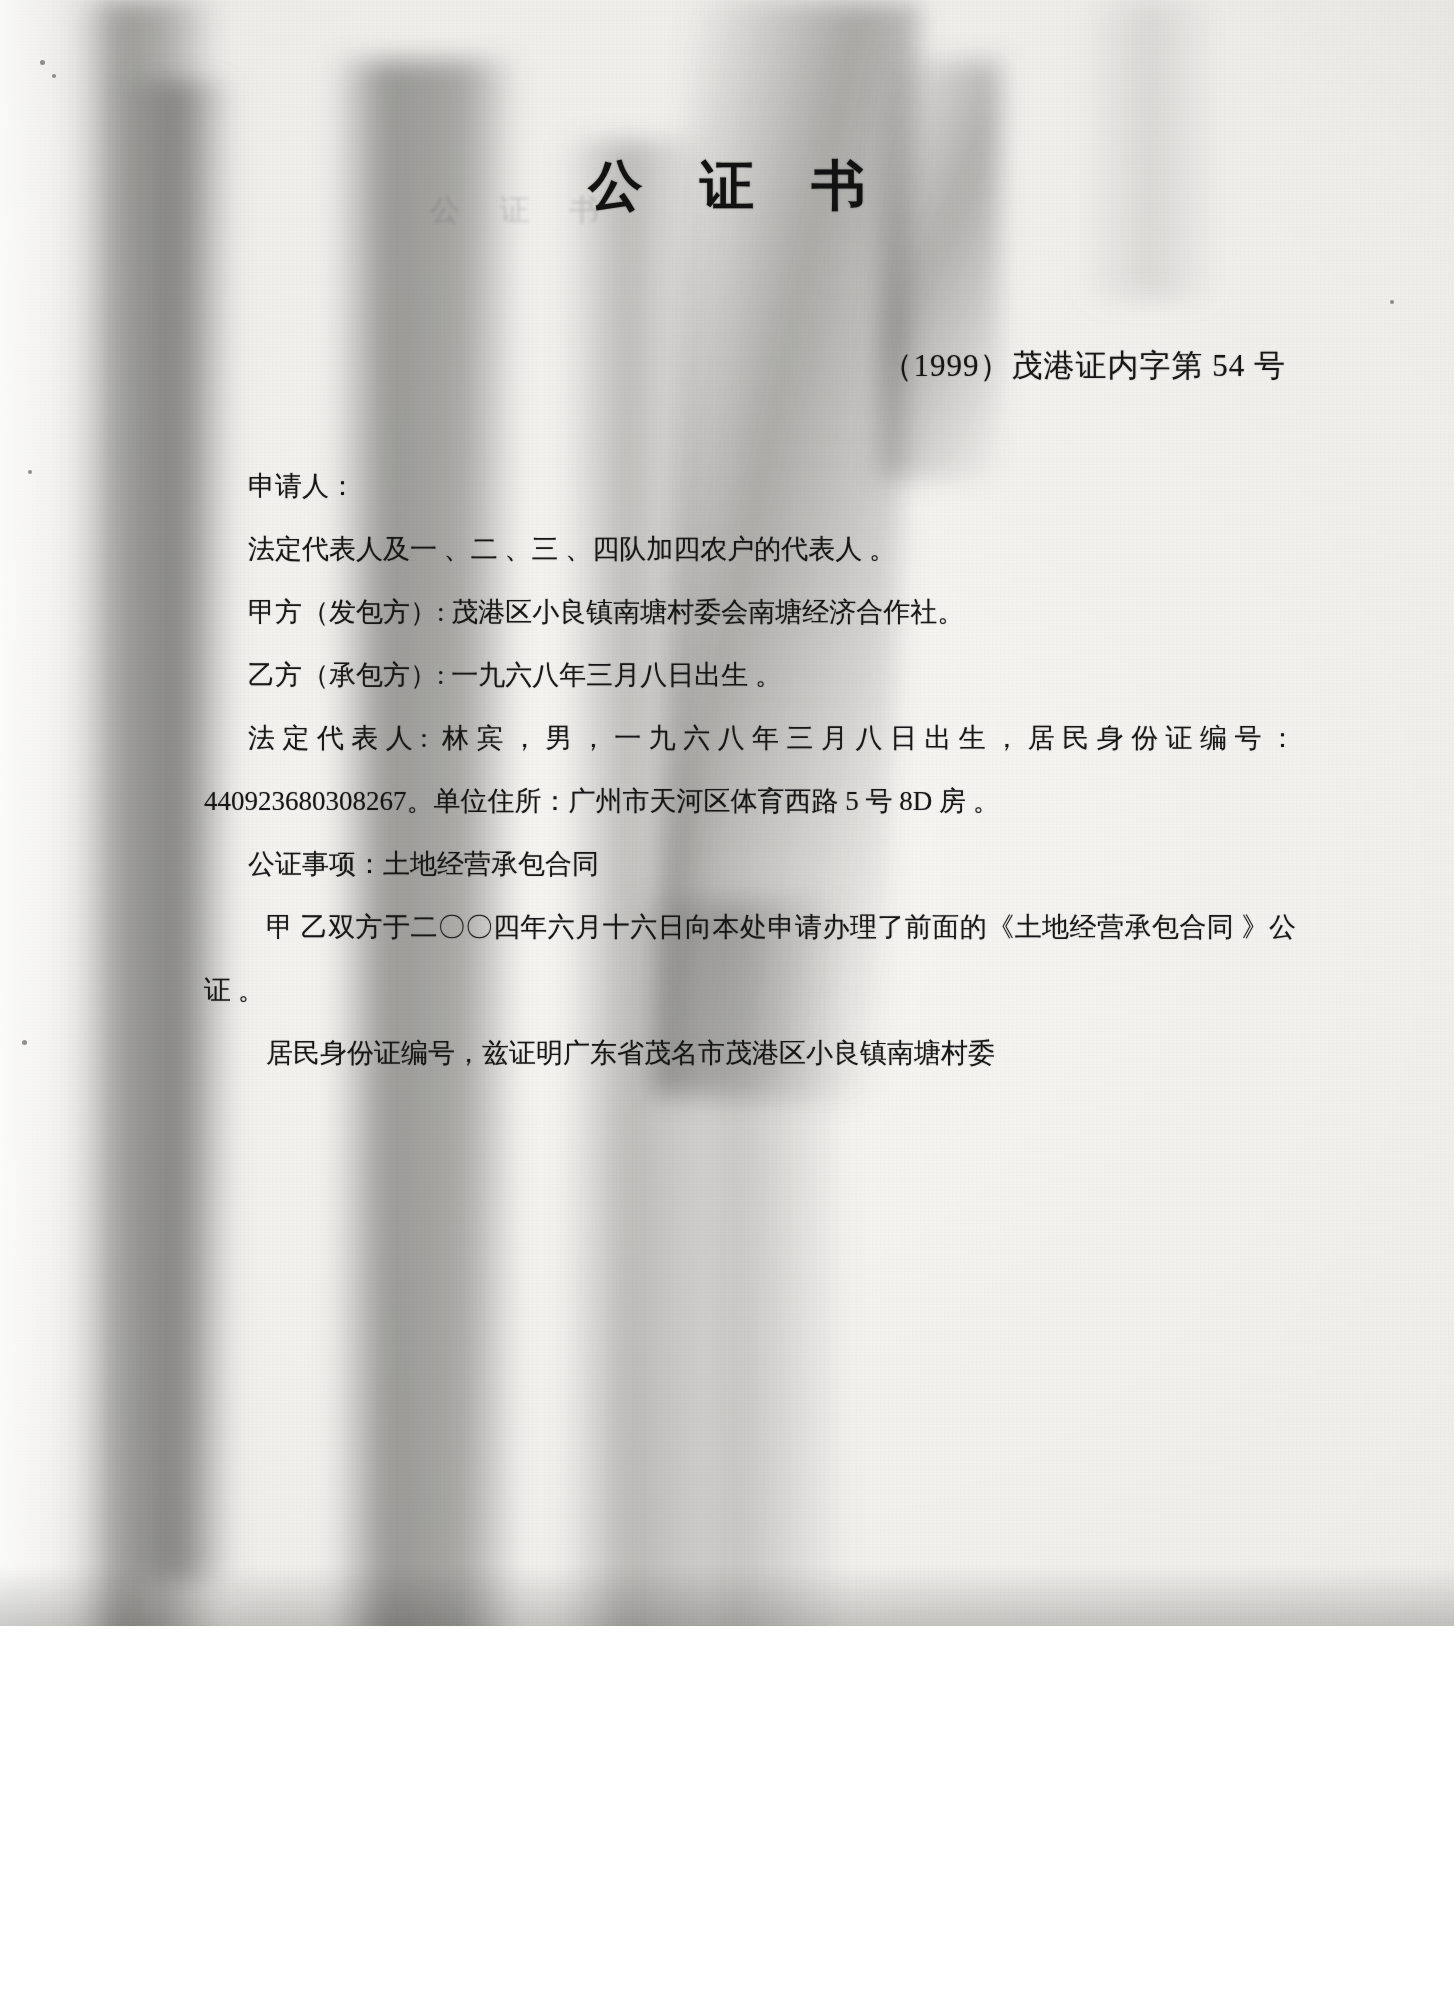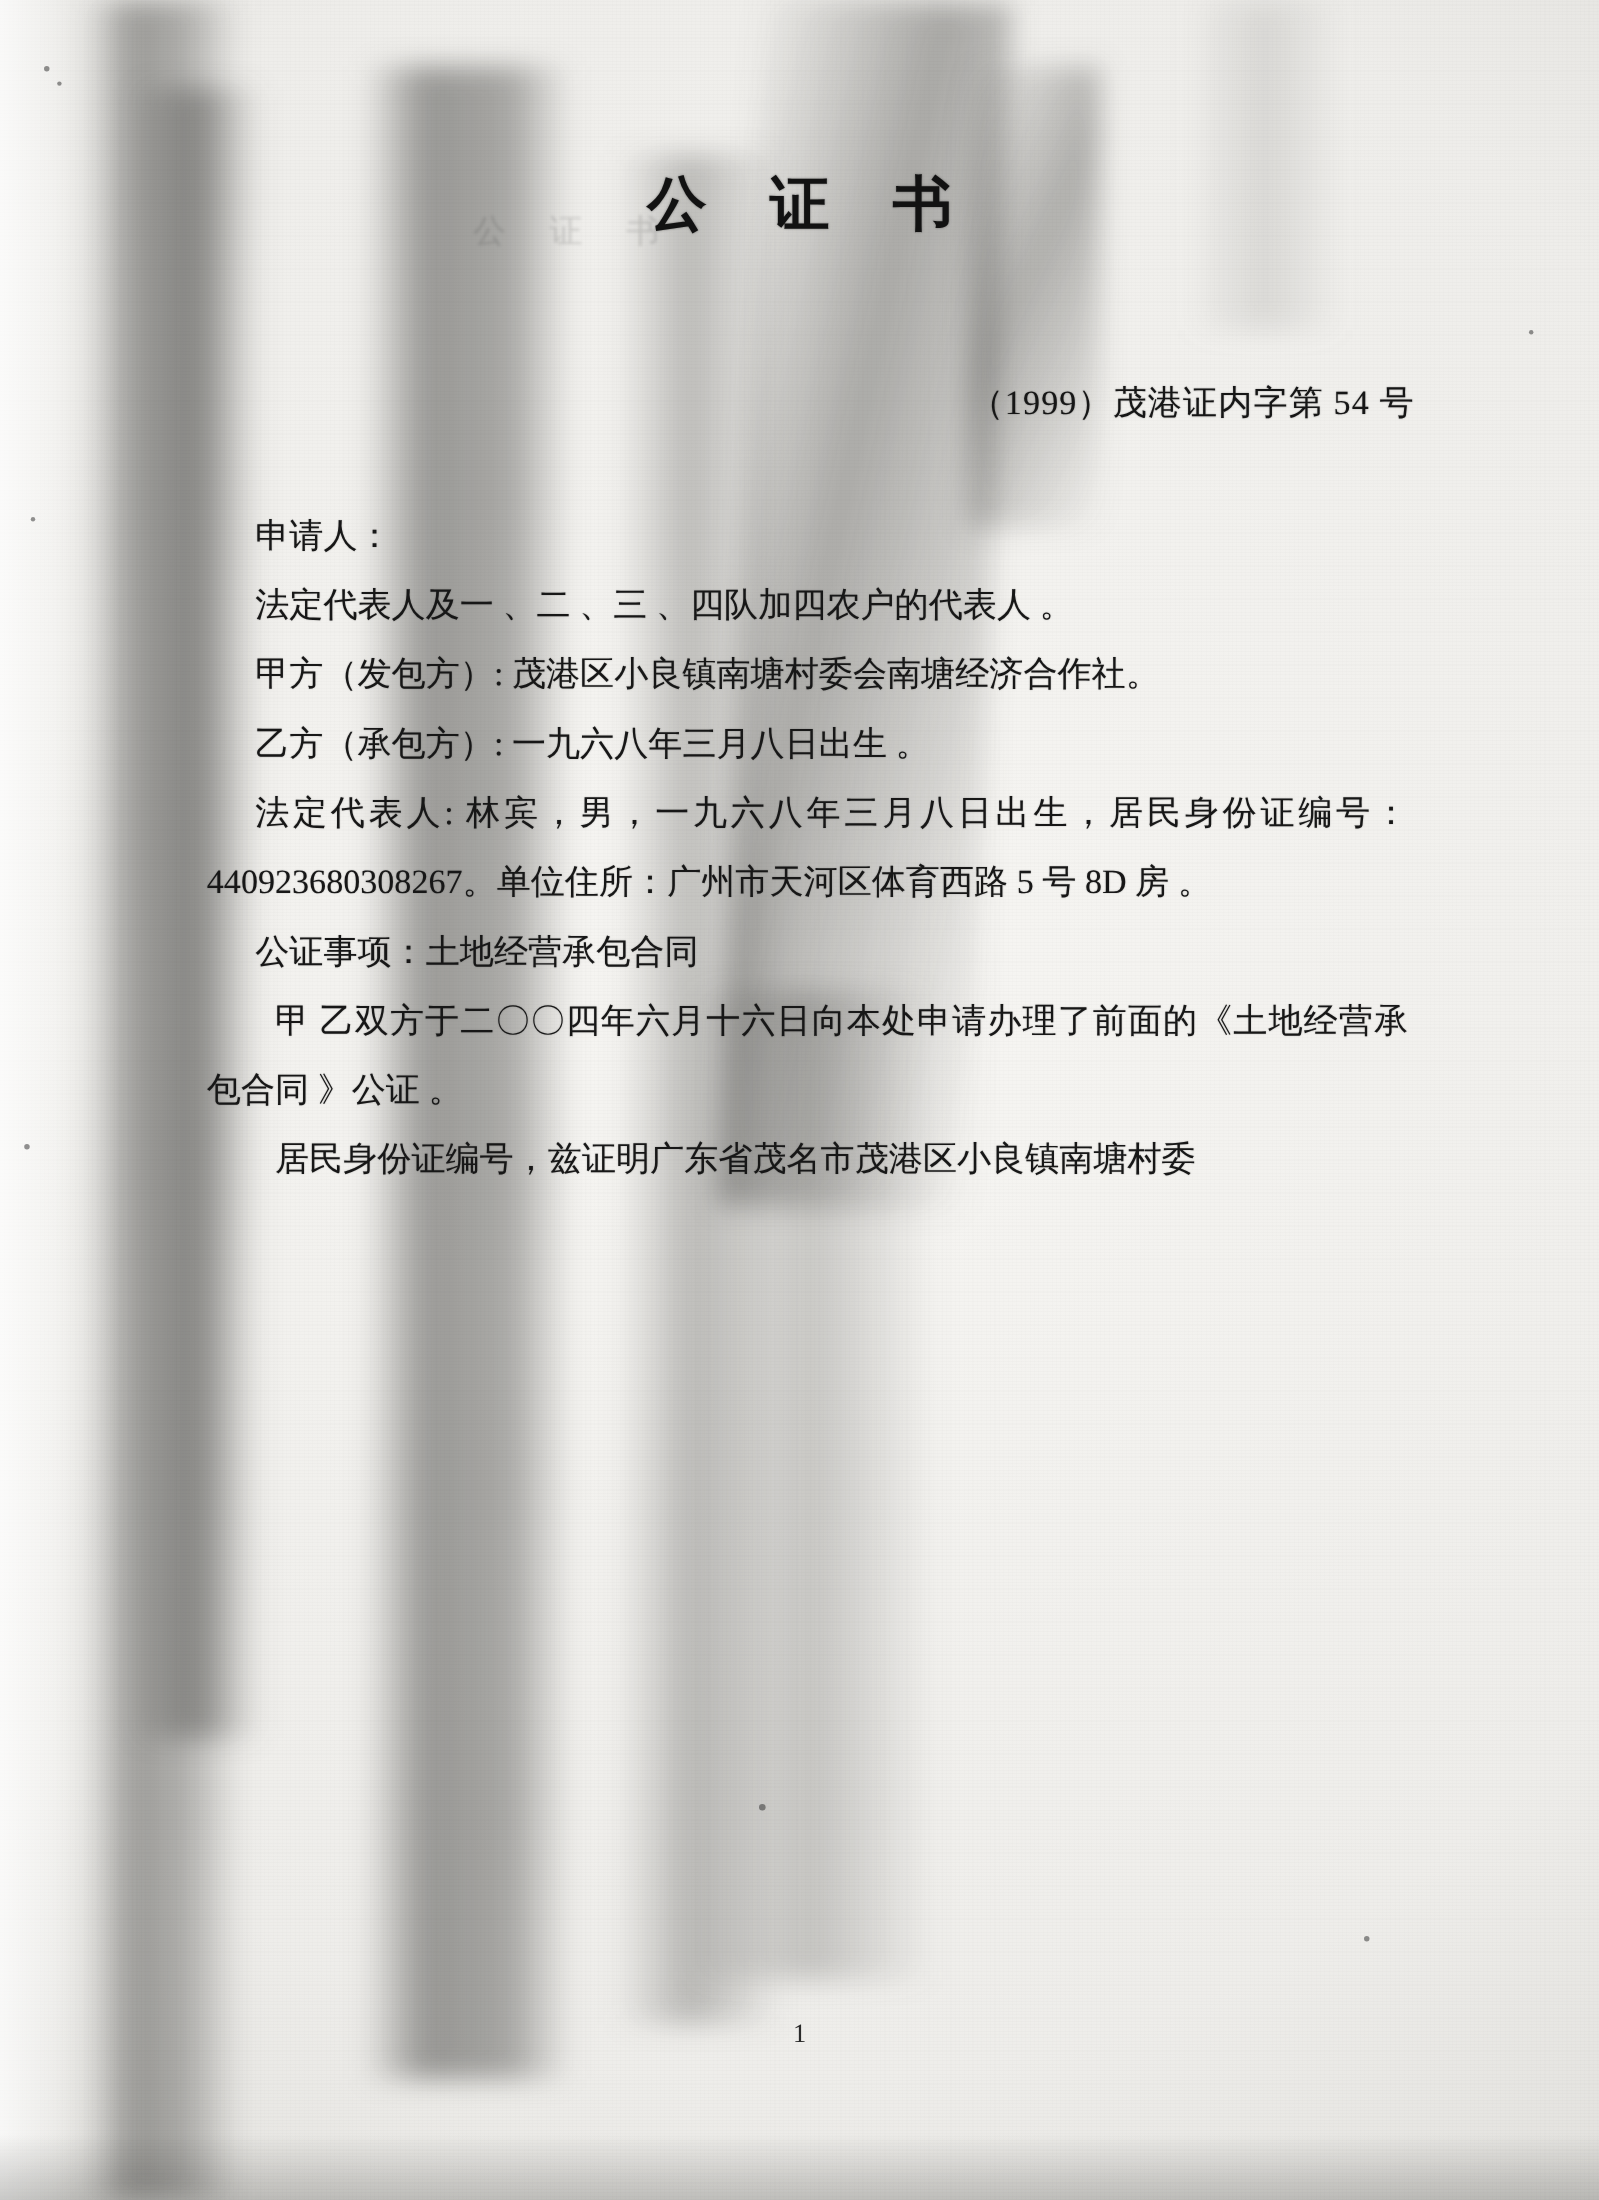--- a/index.html
+++ b/index.html
@@ -6,23 +6,23 @@
     margin: 0;
     padding: 0;
     background: #ffffff;
   }
   body {
     font-family: "Liberation Serif", "DejaVu Serif", serif;
   }
   .page {
     position: relative;
     width: 1454px;
-    height: 2000px;
+    height: 1626px;
     overflow: hidden;
-    background: #7dd3fc;
+    background: #ec4899;
   }
   
   .paper {
     position: absolute;
     left: 0; top: 0;
     width: 1454px;
     height: 2000px;
     background:
       radial-gradient(ellipse 120% 90% at 50% 45%, #f7f6f3 0%, #eeedea 55%, #d9d8d4 88%, #c9c8c4 100%);
   }
@@ -129,24 +129,24 @@
     position: absolute;
     right: 168px;
     top: 345px;
     font-size: 31px;
     letter-spacing: 1px;
     color: #161616;
     text-shadow: 0 0 1.5px rgba(0,0,0,.4);
   }
   .body-block {
     position: absolute;
-    left: 188px;
+    left: 204px;
     top: 455px;
     width: 1092px;
-    font-size: 31px;
+    font-size: 27px;
     line-height: 63px;
     color: #171717;
     text-shadow: 0 0 1.3px rgba(0,0,0,.35);
   }
   .body-block p {
     margin: 0;
     text-align: justify;
     text-justify: inter-ideograph;
   }
   .indent1 { text-indent: 44px; }

